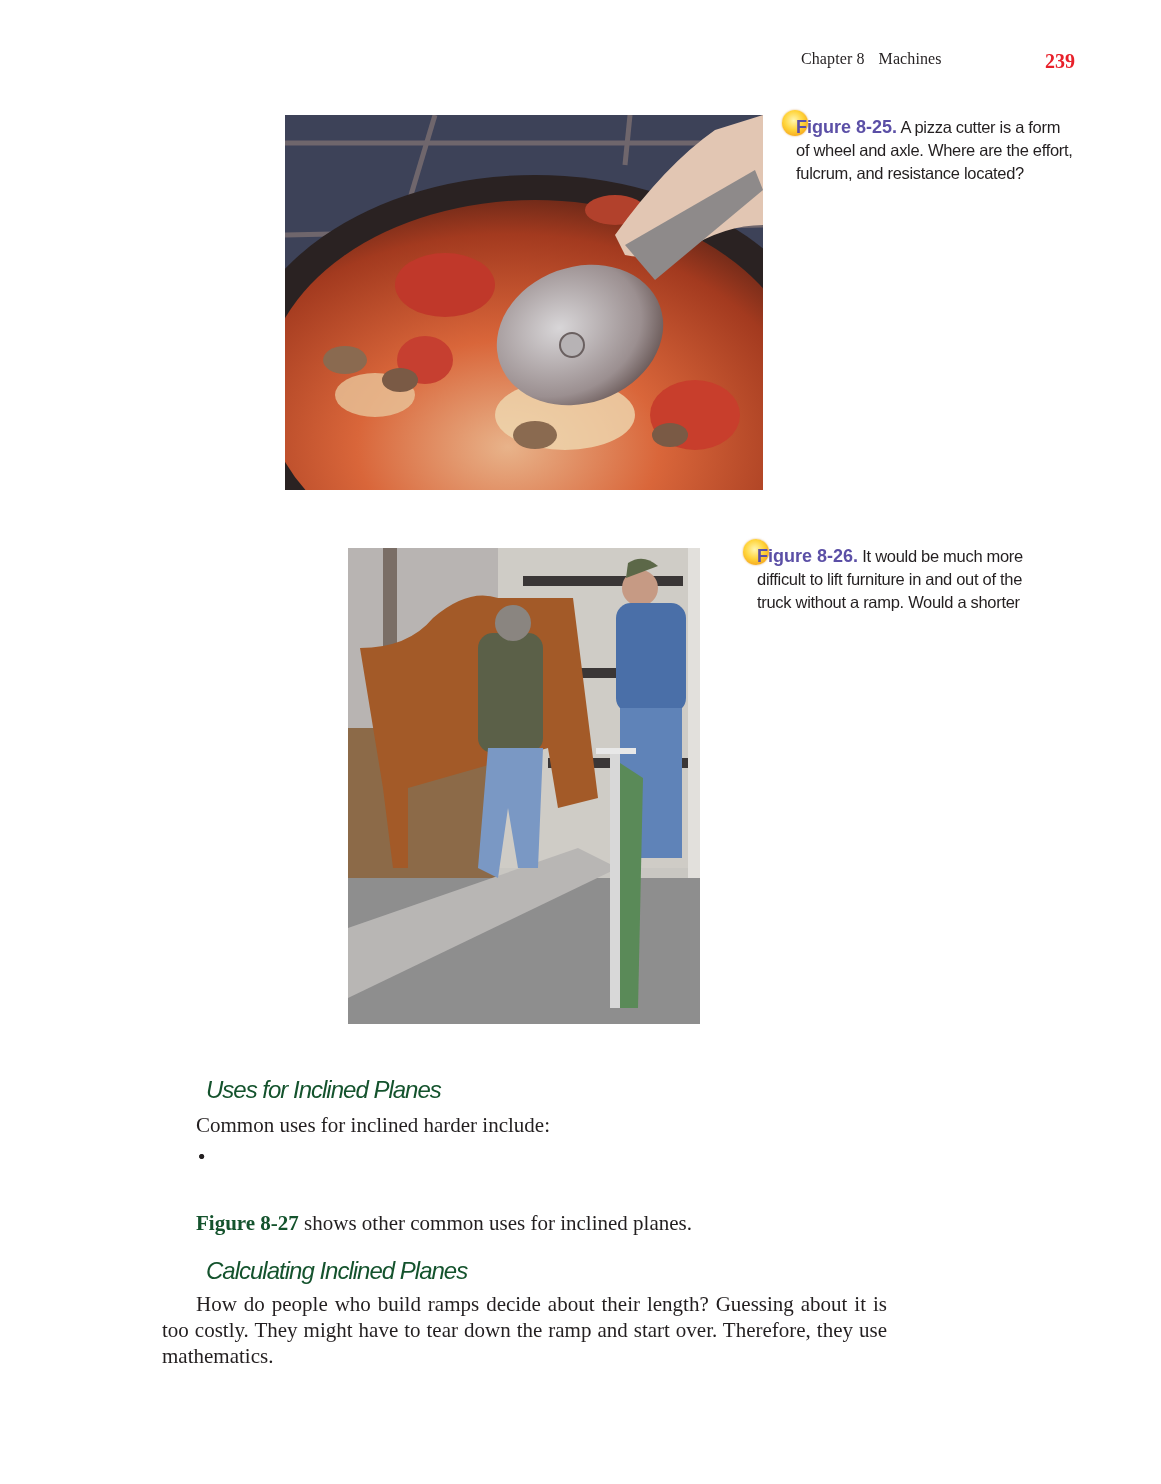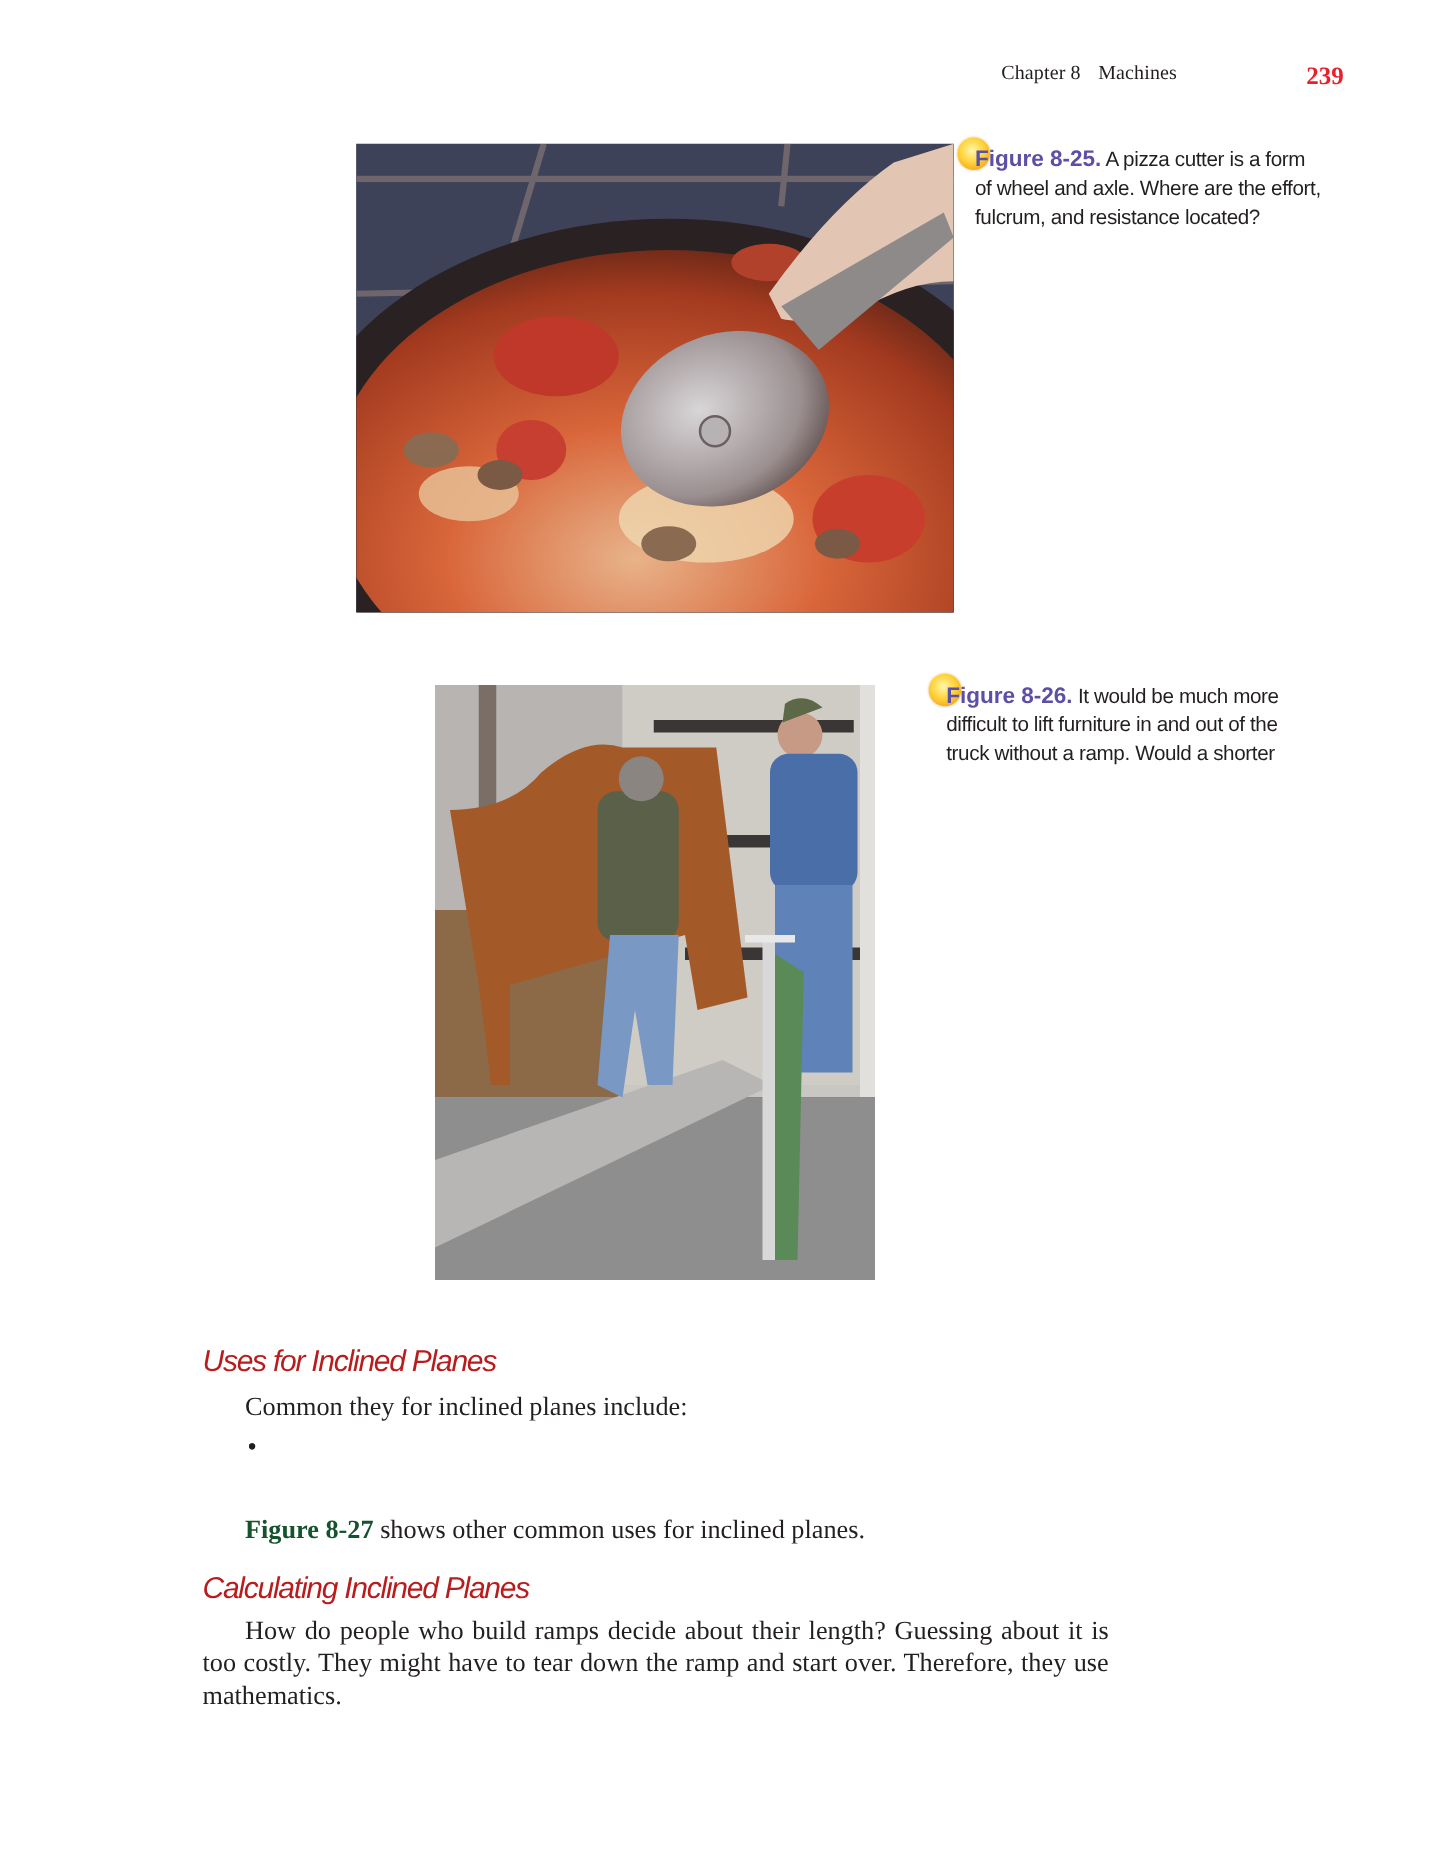--- a/index.html
+++ b/index.html
@@ -17,26 +17,26 @@
 
   
   .photo-moving { left: 348px; top: 548px; width: 352px; height: 476px; background: #c9c7c2; }
 
   .caption { position: absolute; font-family: "Liberation Sans", sans-serif; font-size: 16.5px; line-height: 23px; color: #231f20; letter-spacing: -0.3px; }
   .caption .fig-label { color: #5b4fa6; font-weight: bold; font-size: 18px; letter-spacing: 0; }
   .caption .marker { position: absolute; width: 26px; height: 26px; border-radius: 50%;
      background: radial-gradient(circle at 45% 40%, #fff6b0 0%, #ffd43a 45%, #f5a51c 80%, #e8901a 100%);
      box-shadow: 0 0 2px rgba(200,120,0,0.6); z-index: 0; }
   .caption .line { display: block; white-space: nowrap; position: relative; z-index: 1; }
-  .caption-1 { left: 780px; top: 116px; width: 300px; }
+  .caption-1 { left: 796px; top: 116px; width: 300px; }
   .caption-1 .marker { left: -14px; top: -6px; }
   .caption-2 { left: 757px; top: 545px; width: 300px; }
   .caption-2 .marker { left: -14px; top: -6px; }
 
-  .section-heading { position: absolute; font-family: "Liberation Sans", sans-serif; font-style: italic; font-size: 24px; color: #b91c1c; letter-spacing: -1px; }
+  .section-heading { position: absolute; font-family: "Liberation Sans", sans-serif; font-style: italic; font-size: 24px; color: #14532d; letter-spacing: -1px; margin-left: 44px; }
   .h-uses { left: 162px; top: 1076px; }
   .h-calc { left: 162px; top: 1257px; }
 
   .body-text { position: absolute; font-size: 21px; line-height: 32px; color: #231f20; }
   .p-intro { left: 196px; top: 1109px; }
   .bullets { position: absolute; left: 196px; top: 1141px; margin: 0; padding: 0; list-style: none; font-size: 21px; line-height: 33px; }
   .bullets li { position: relative; padding-left: 22px; }
   .bullets li .dot { position: absolute; left: 2px; top: 0; }
   .p-fig { left: 196px; top: 1207px; }
   .p-fig .fig-ref { color: #14532d; font-weight: bold; }
@@ -146,21 +146,21 @@
 </div>
 
 <div class="caption caption-2">
   <span class="marker"></span>
   <span class="line"><span class="fig-label">Figure 8-26.</span> <span>It would be much more</span></span>
   <span class="line">difficult to lift furniture in and out of the</span>
   <span class="line">truck without a ramp. Would a shorter</span>
 </div>
 
 <div class="section-heading h-uses">Uses for Inclined Planes</div>
-<div class="body-text p-intro">Common they for inclined planes include:</div>
+<div class="body-text p-intro">Common uses for inclined harder include:</div>
 <ul class="bullets">
   <li><span class="dot">•</span></li>
   <li><span class="dot">•</span></li>
 </ul>
 <div class="body-text p-fig">
   <span class="fig-ref">Figure 8-27</span><span> shows other common uses for inclined planes.</span>
 </div>
 
 <div class="section-heading h-calc">Calculating Inclined Planes</div>
 <div class="p-calc"><span class="indent"></span><span>How do people who build ramps decide about their length? Guessing about it is too costly. They might have to tear down the ramp and start over. Therefore, they use mathematics.</span></div>

